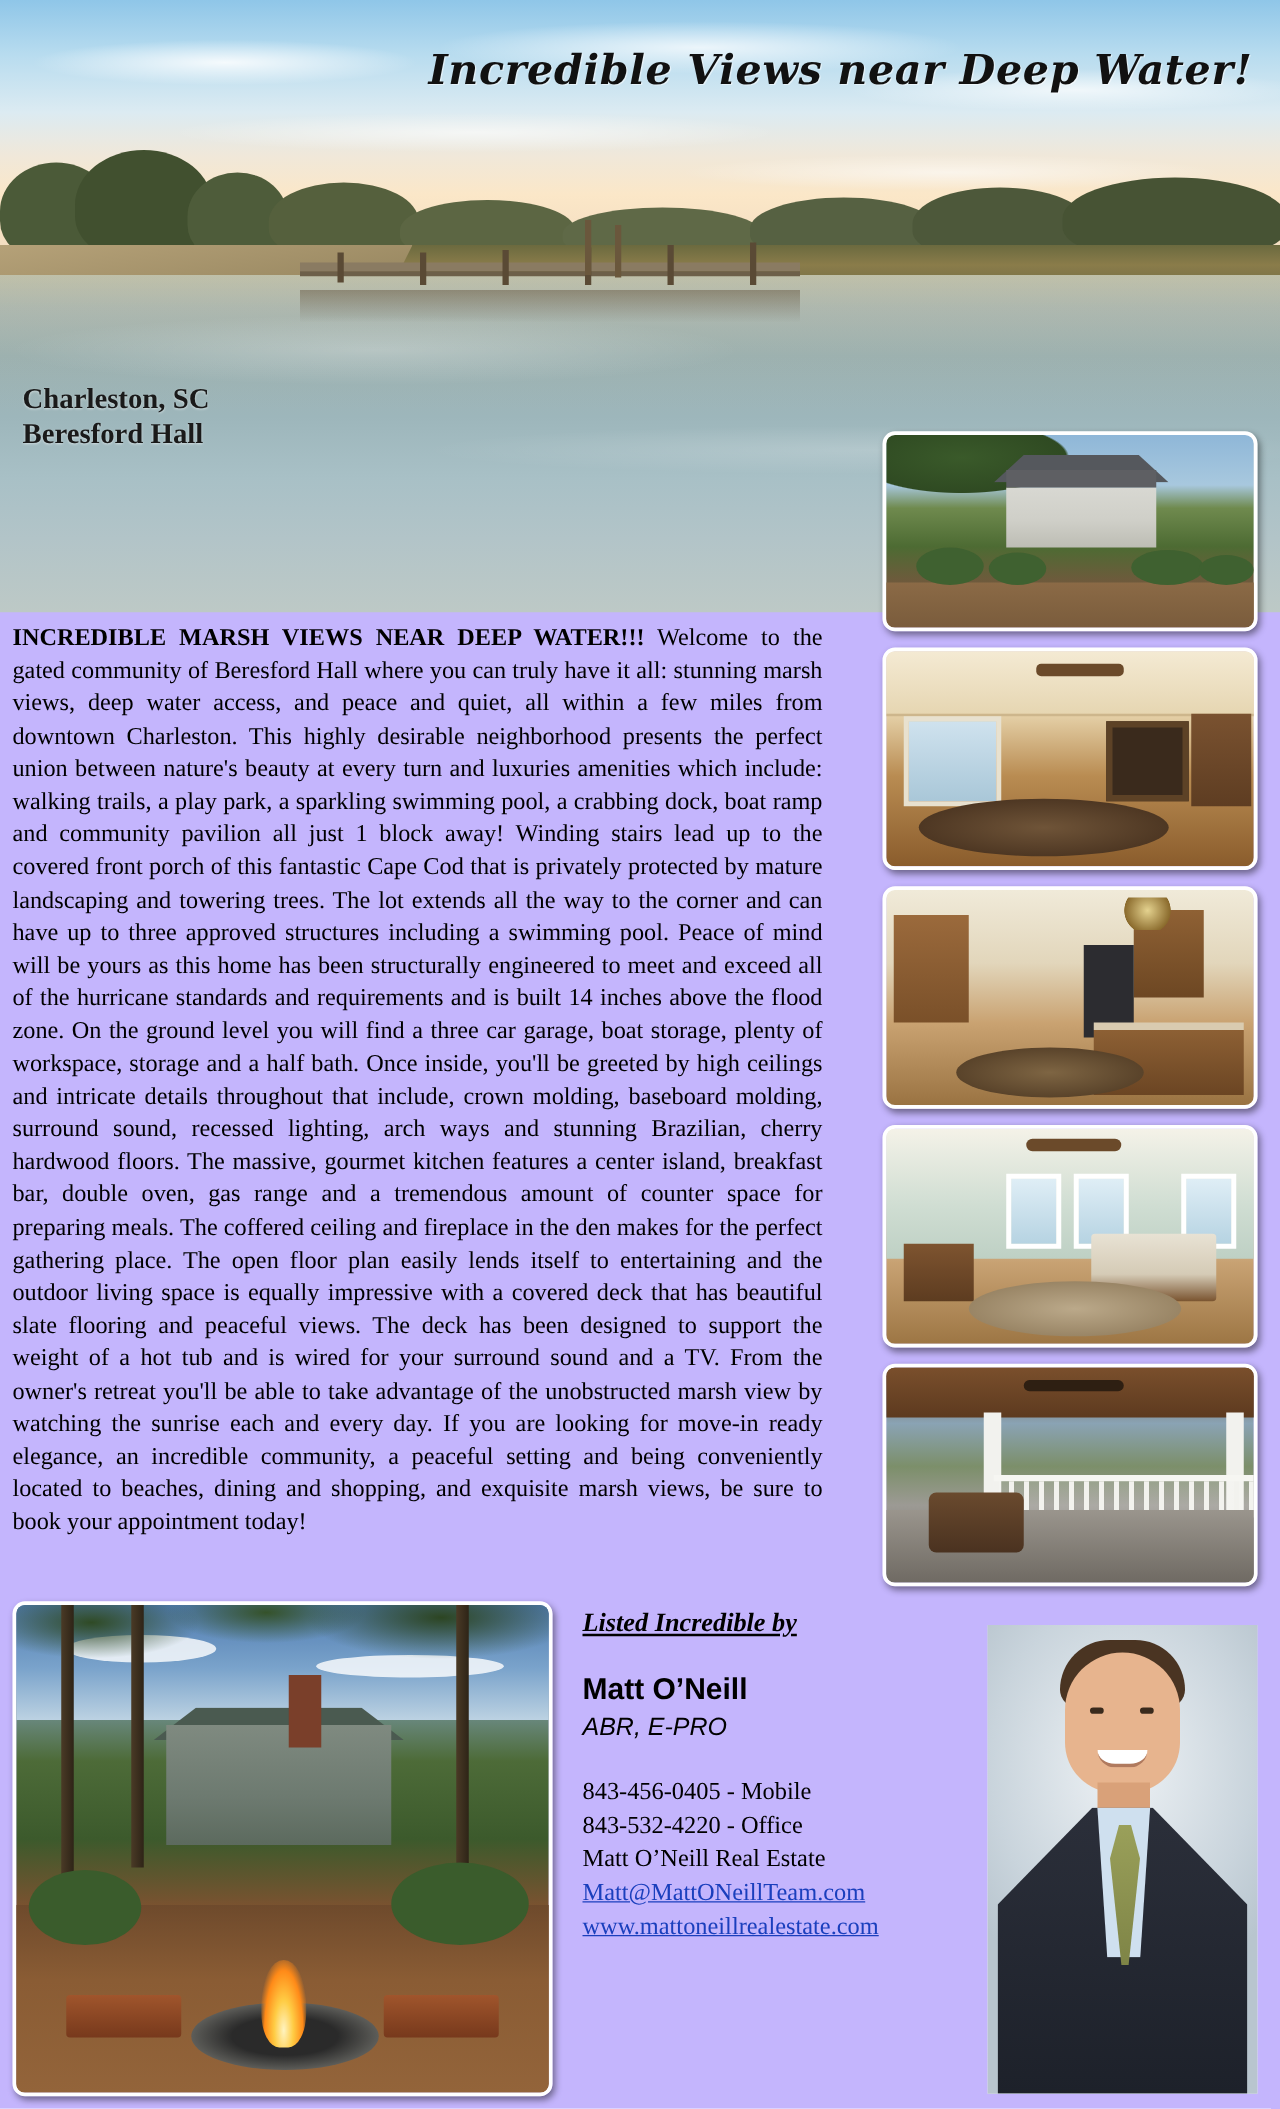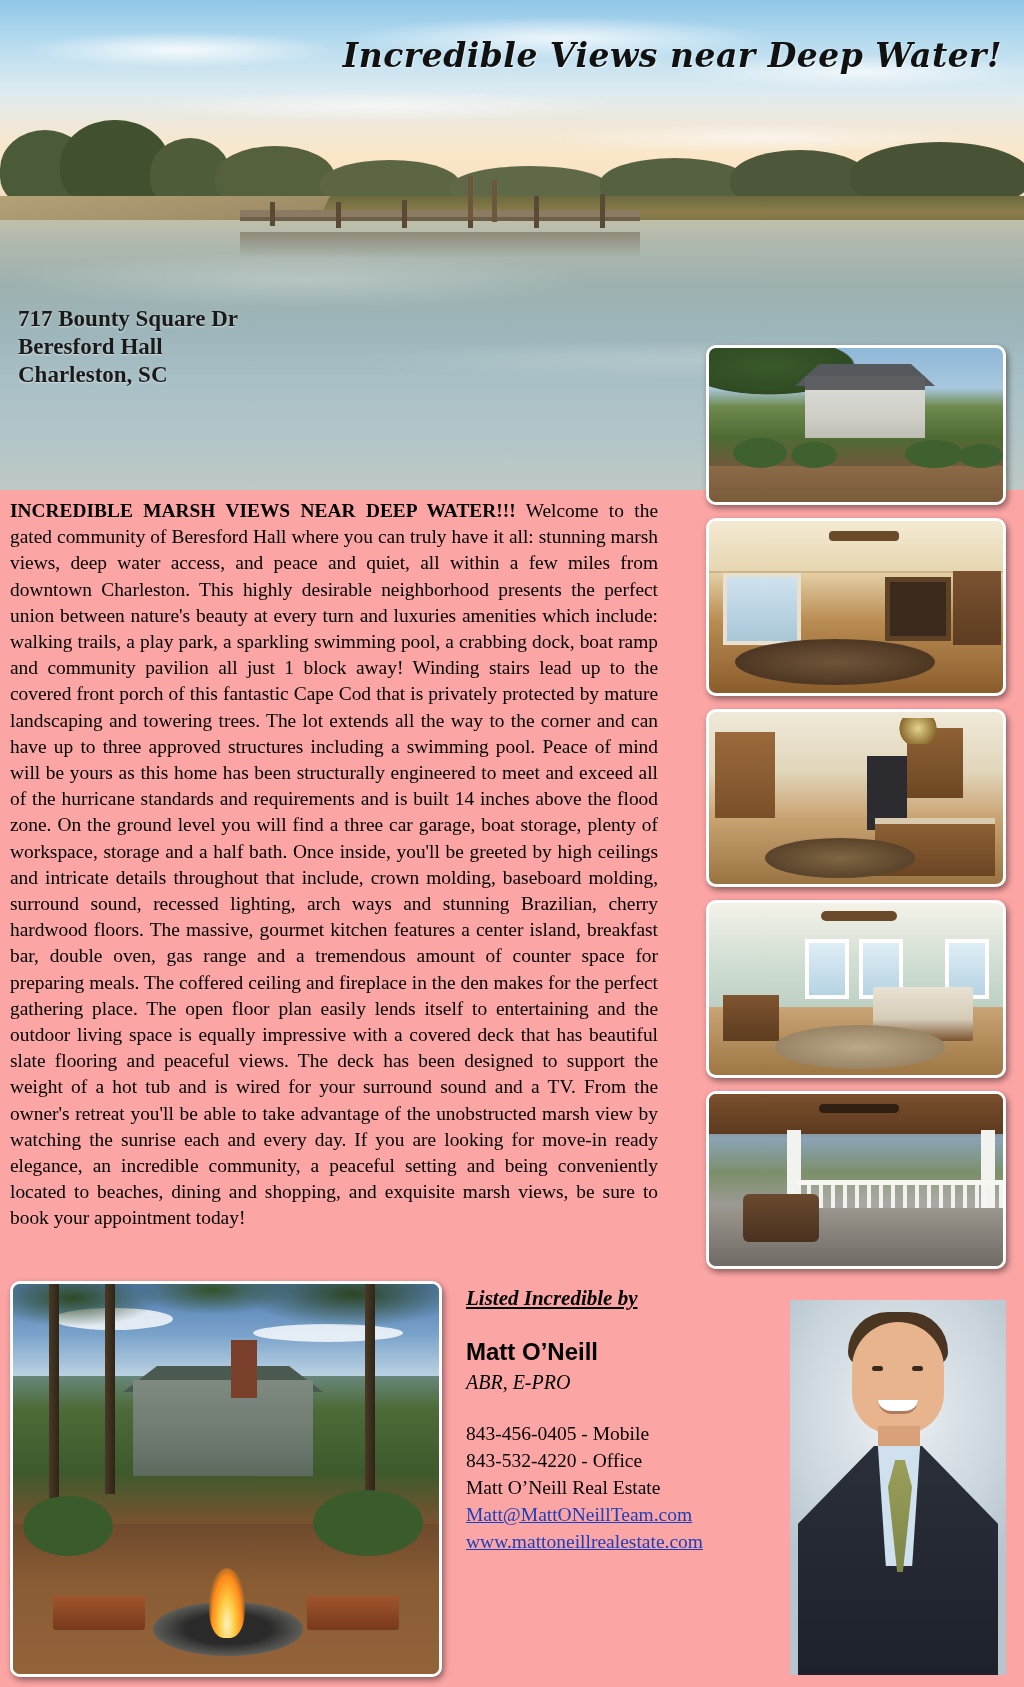--- a/index.html
+++ b/index.html
@@ -7,21 +7,21 @@
     margin: 0; padding: 0;
     width: 1024px; height: 1687px;
     background: #ffffff;
     font-family: "Liberation Serif", serif;
   }
   .page {
     position: relative;
     width: 1024px;
     height: 1687px;
     overflow: hidden;
-    background: #fca5a5;
+    background: #c4b5fd;
     padding-left: 48px;
   }
 
   
   .hero {
     position: absolute;
     left: 0; top: 0;
     width: 1024px; height: 490px;
     overflow: hidden;
   }
@@ -358,21 +358,21 @@
     position: absolute;
     left: 466px; top: 1338px;
     font-family: "Liberation Sans", sans-serif;
     font-size: 24px;
     font-weight: bold;
     color: #000;
   }
   .agent-cred {
     position: absolute;
     left: 466px; top: 1371px;
-    font-family: Liberation Serif, serif;
+    font-family: Liberation Sans, sans-serif;
     font-style: italic;
     font-size: 20px;
     color: #000;
   }
   .agent-contact {
     position: absolute;
     left: 466px; top: 1420px;
     font-family: "Liberation Serif", serif;
     font-size: 19.5px;
     line-height: 27px;
@@ -461,23 +461,22 @@
       <div class="piling" style="left:294px;top:20px;height:32px;"></div>
       <div class="piling" style="left:360px;top:18px;height:34px;"></div>
       <div class="piling" style="left:228px;top:0px;height:44px;background:#6a573c;"></div>
       <div class="piling" style="left:252px;top:4px;height:42px;background:#6a573c;"></div>
       <div class="plank" style="left:0;top:56px;width:400px;height:26px;background:linear-gradient(180deg,rgba(90,74,53,.45),rgba(90,74,53,0));"></div>
     </div>
 
     <h1 class="hero-title">Incredible Views near Deep Water!</h1>
 
     <div class="addr-block">
-      <div>717 Bounty Square Dr</div>
+      <div>Charleston, SC</div>
       <div>Beresford Hall</div>
-      <div>Charleston, SC</div>
     </div>
   </div>
 
   <div class="desc">
     <b>INCREDIBLE MARSH VIEWS NEAR DEEP WATER!!!</b><span> Welcome to the gated community of Beresford Hall where you can truly have it all: stunning marsh views, deep water access, and peace and quiet, all within a few miles from downtown Charleston. This highly desirable neighborhood presents the perfect union between nature's beauty at every turn and luxuries amenities which include: walking trails, a play park, a sparkling swimming pool, a crabbing dock, boat ramp and community pavilion all just 1 block away! Winding stairs lead up to the covered front porch of this fantastic Cape Cod that is privately protected by mature landscaping and towering trees. The lot extends all the way to the corner and can have up to three approved structures including a swimming pool. Peace of mind will be yours as this home has been structurally engineered to meet and exceed all of the hurricane standards and requirements and is built 14 inches above the flood zone. On the ground level you will find a three car garage, boat storage, plenty of workspace, storage and a half bath. Once inside, you'll be greeted by high ceilings and intricate details throughout that include, crown molding, baseboard molding, surround sound, recessed lighting, arch ways and stunning Brazilian, cherry hardwood floors. The massive, gourmet kitchen features a center island, breakfast bar, double oven, gas range and a tremendous amount of counter space for preparing meals. The coffered ceiling and fireplace in the den makes for the perfect gathering place. The open floor plan easily lends itself to entertaining and the outdoor living space is equally impressive with a covered deck that has beautiful slate flooring and peaceful views. The deck has been designed to support the weight of a hot tub and is wired for your surround sound and a TV. From the owner's retreat you'll be able to take advantage of the unobstructed marsh view by watching the sunrise each and every day. If you are looking for move-in ready elegance, an incredible community, a peaceful setting and being conveniently located to beaches, dining and shopping, and exquisite marsh views, be sure to book your appointment today!</span>
   </div>
 
   <div class="photo ph-exterior">
     <div class="roofline"></div>
     <div class="house"></div>

